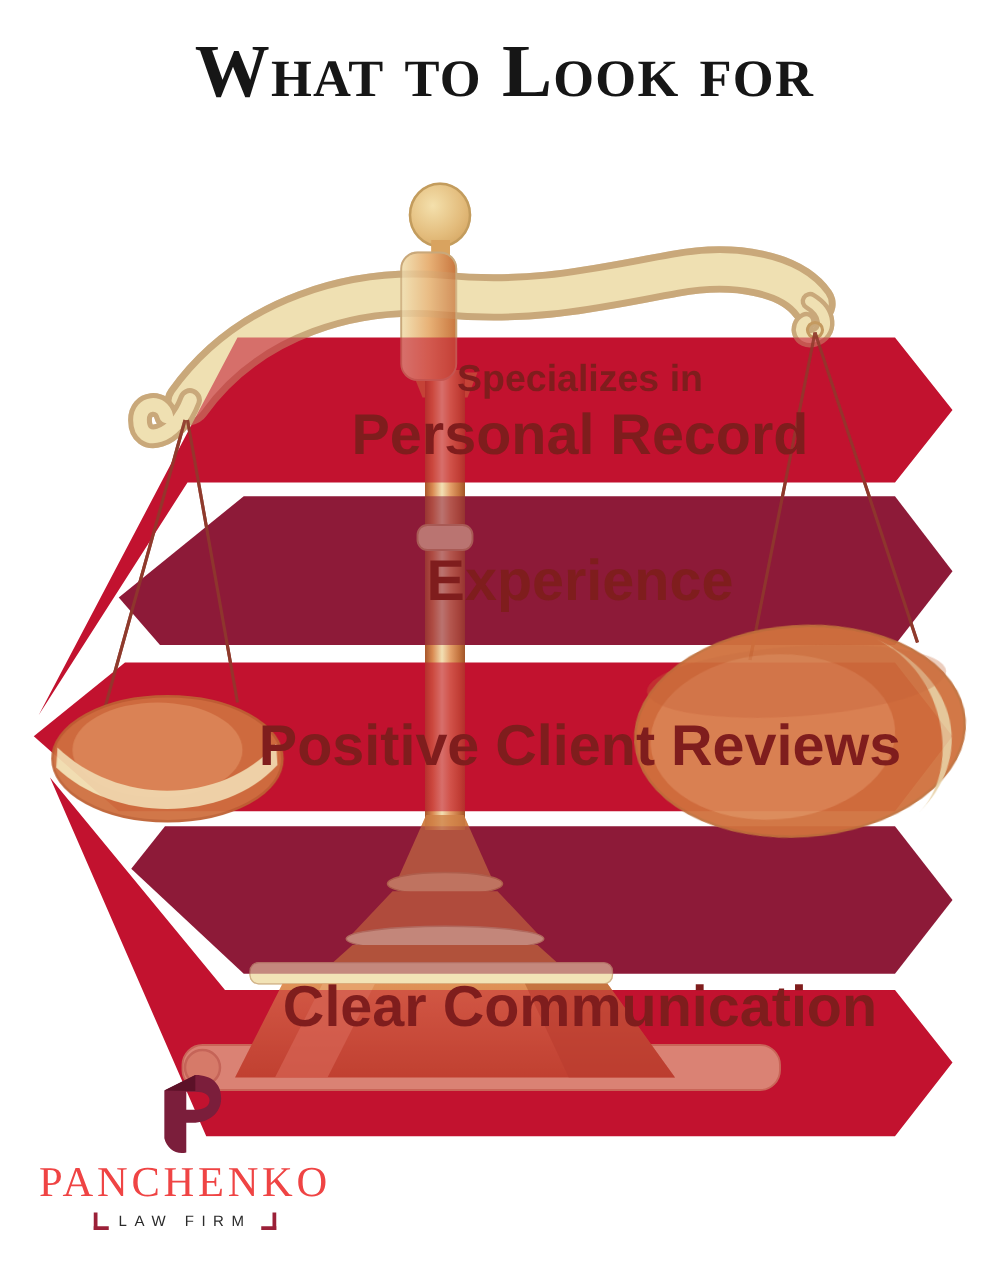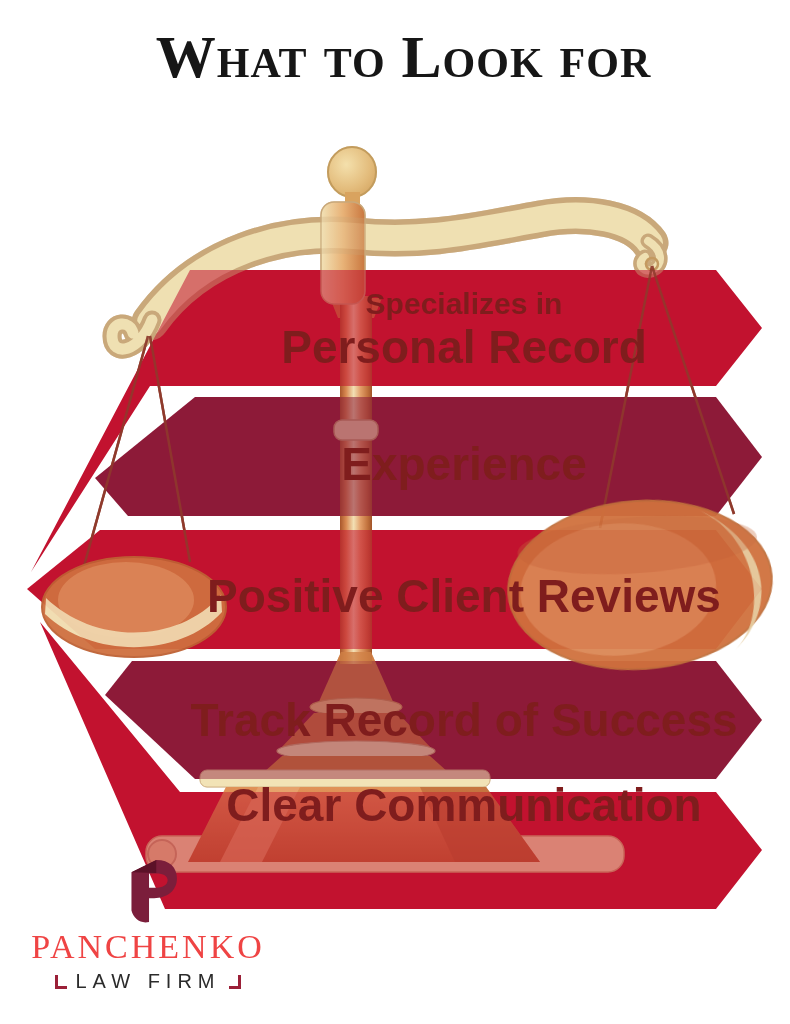--- a/index.html
+++ b/index.html
@@ -20,21 +20,21 @@
   .bl-2{top:392px;height:119px;margin-top:12px;}
   .bl-3{top:536px;height:119px;}
   .bl-4{top:661px;height:118px;}
   .bl-5{top:746px;height:117px;}
 
   .logo{position:absolute;left:12px;top:858px;width:272px;z-index:4;text-align:center;}
   .logo .mark{display:block;margin:0 auto;}
   .logo .name{font-family:"Liberation Serif",serif;font-size:34px;letter-spacing:3px;
     color:#ef4444;margin-top:2px;white-space:nowrap;}
   .logo .tagline-row{display:flex;align-items:center;justify-content:center;gap:8px;margin-top:4px;}
-  .logo .tagline{font-size:20px;letter-spacing:6px;color:#2b2b2b;white-space:nowrap;}
+  .logo .tagline{font-size:12px;letter-spacing:6px;color:#2b2b2b;white-space:nowrap;}
   .bracket{display:inline-block;width:9px;height:11px;}
   .bracket.left{border-left:3px solid #9b2038;border-bottom:3px solid #9b2038;}
   .bracket.right{border-right:3px solid #9b2038;border-bottom:3px solid #9b2038;}
 </style>
 </head>
 <body>
 
 <div class="stage">
 
   <svg class="art" width="790" height="1024" viewBox="0 0 790 1024">
@@ -140,21 +140,20 @@
   <div class="page-title">
     <div>What to Look for</div>
   </div>
 
   <div class="banner-label bl-1">
     <div class="sub">Specializes in</div>
     <div class="main">Personal Record</div>
   </div>
   <div class="banner-label single bl-2">Experience</div>
   <div class="banner-label single bl-3">Positive Client Reviews</div>
-  <div class="banner-label single bl-4">Track Record of Success</div>
   <div class="banner-label single bl-5">Clear Communication</div>
 
   <div class="logo">
     <svg class="mark" width="62" height="68" viewBox="0 0 60 64">
       <path fill-rule="evenodd" fill="#7B1E3B" d="M14,13 L38,1 C51,1 58,8 58,19 C58,31 48,38 36,38 L31,38 L31,61 C23,63 16,58 14,50 Z
                M31,14 L38,14 C45,14 49,16.5 49,20.5 C49,25.5 44,28 37,28 L31,28 Z"></path>
       <path d="M14,13 L38,1 L38,13.5 Z" fill="#5C1128"></path>
     </svg>
     <div class="name">PANCHENKO</div>
     <div class="tagline-row">

